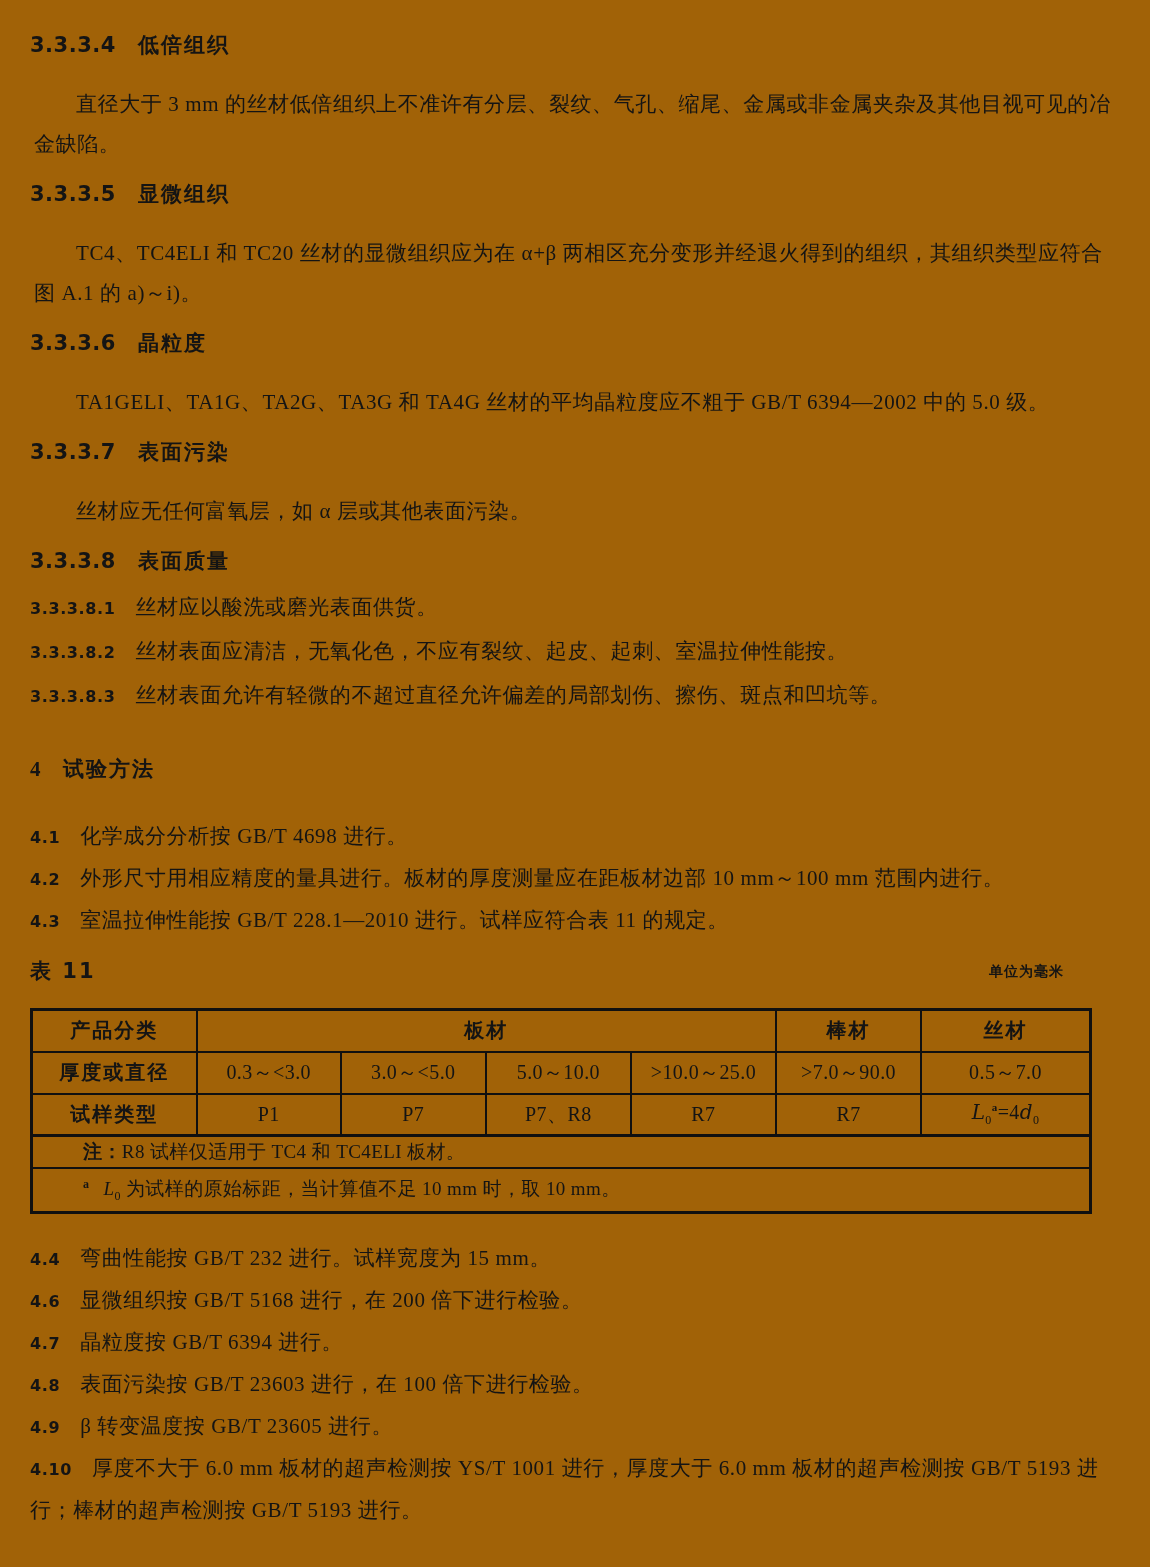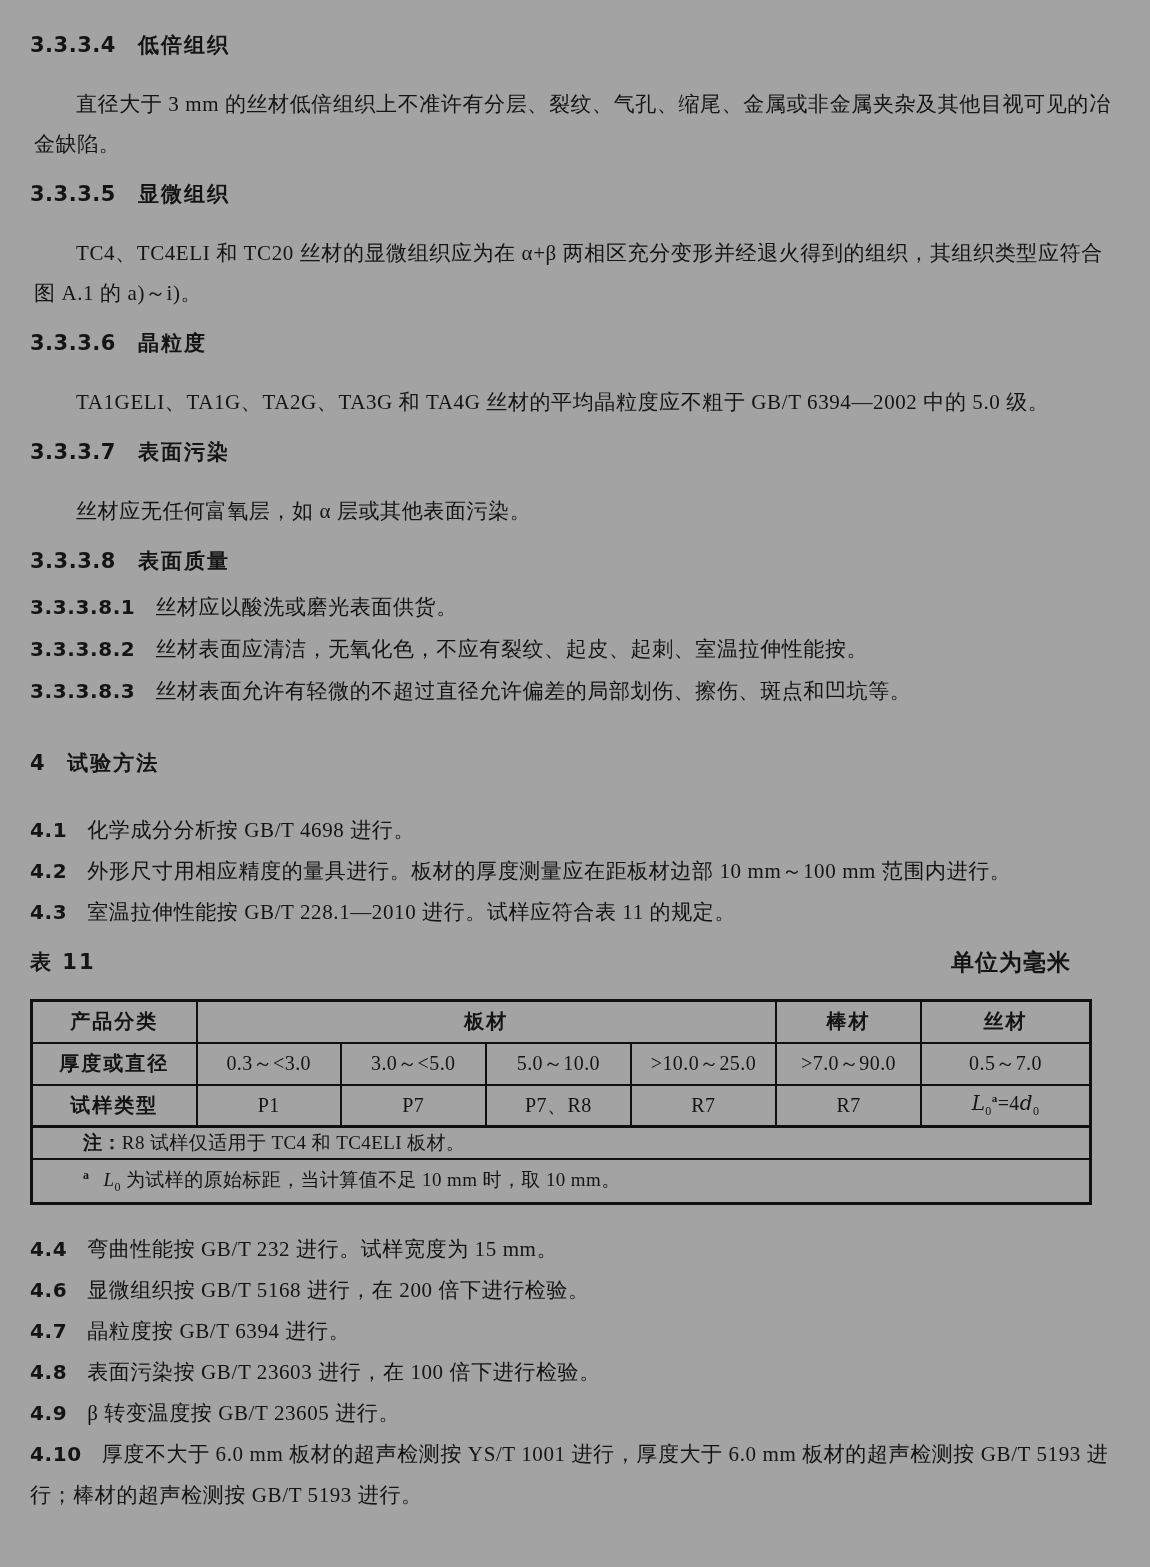--- a/index.html
+++ b/index.html
@@ -7,21 +7,21 @@
   body {
     color: #141414;
     font-family: "Liberation Serif", "DejaVu Serif", serif;
     -webkit-font-smoothing: antialiased;
   }
   .page {
     width: 1150px;
     height: 1567px;
     padding: 16px 30px 8px 30px;
     overflow: hidden;
-    background: #a3a3a3;
+    background: #a16207;
   }
   
   .sec-h {
     font-family: "DejaVu Sans", "Liberation Sans", sans-serif;
     font-weight: bold;
     font-size: 21px;
     line-height: 30px;
     letter-spacing: 0.5px;
   }
   .sec-h .num { margin-right: 22px; }
@@ -38,50 +38,50 @@
 
   
   .clause {
     font-size: 21px;
     line-height: 42px;
     letter-spacing: 0.6px;
   }
   .clause .num {
     font-family: "DejaVu Sans", "Liberation Sans", sans-serif;
     font-weight: bold;
-    font-size: 20px;
+    font-size: 16px;
     margin-right: 20px;
   }
 
   .mt-h { margin-top: 14px; }
   .mt-p { margin-top: 24px; }
   .mt-s { margin-top: 15px; }
-  .mt-chapter { margin-top: 36px; }
+  .mt-chapter { margin-top: 36px; font-family: Liberation Serif, serif; }
   .mt-list { margin-top: 10px; }
   .mt-list2 { margin-top: 32px; }
 
   .list-40 .clause { line-height: 41px; }
 
   
   .tblwrap { width: 1062px; margin-top: 0; }
   .cap {
     position: relative;
     height: 30px;
     margin-top: 14px;
     font-family: "DejaVu Sans", "Liberation Sans", sans-serif;
     font-weight: bold;
   }
   .cap .t {
     position: absolute; left: 0; right: 0;
     font-size: 21px; line-height: 30px;
     letter-spacing: 2px;
   }
   .cap .u {
-    position: absolute; right: 21px; top: 0;
-    font-size: 23px; line-height: 30px;
+    position: absolute; right: 28px; top: 0;
+    font-size: 14px; line-height: 30px;
     letter-spacing: 1px;
   }
 
   table.t11 {
     width: 100%;
     border-collapse: collapse;
     table-layout: fixed;
     margin-top: 22px;
     border: 3px solid #101010;
   }

